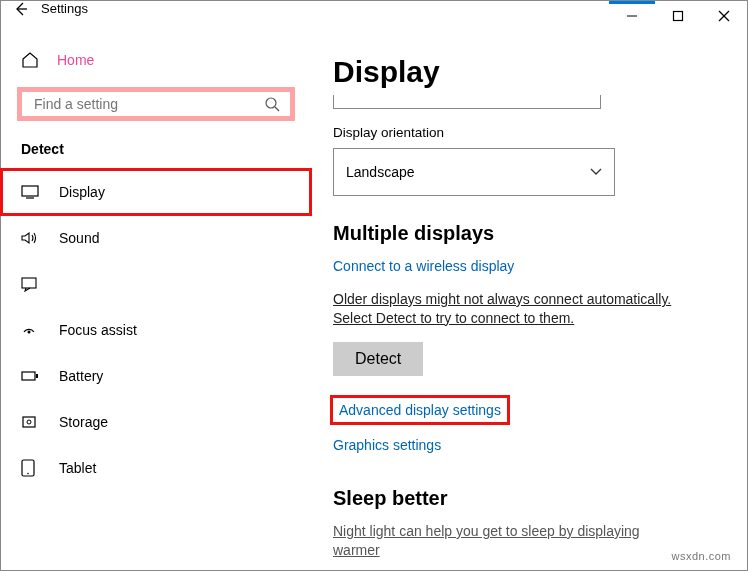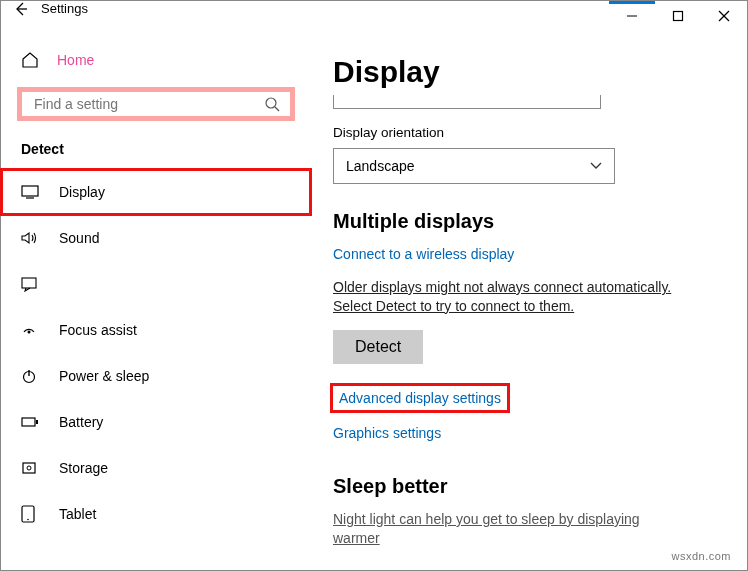--- a/index.html
+++ b/index.html
@@ -20,21 +20,21 @@
   .search input { flex:1; border:none; outline:none; font-size:14px; color:#666; background:transparent; }
   .cat-title { font-size:14px; font-weight:600; padding: 4px 20px 12px 20px; color:#000; }
   .nav-item { display:flex; align-items:center; height:46px; padding:0 20px; cursor:pointer; }
   .nav-item .icon { width:22px; margin-right:16px; display:flex; align-items:center; }
   .nav-item .label { font-size:14px; color:#000; }
   .nav-item.highlight { outline:3px solid #e11; outline-offset:-2px; }
   .main { flex:1; padding: 8px 22px 0 22px; overflow:hidden; }
   .h1 { font-size:30px; font-weight:600; margin: 10px 0 6px 0; }
   .slider-stub { border:1px solid #888; border-top:none; height:14px; width:268px; margin-bottom:16px; }
   .field-label { font-size:13.5px; color:#000; margin-bottom:8px; }
-  .select { width:282px; height:36px; border:1px solid #888; display:flex; align-items:center; justify-content:space-between; padding:0 12px; cursor:pointer; font-size:14px; margin-bottom:26px; }
+  .select { width:282px; height:48px; border:1px solid #888; display:flex; align-items:center; justify-content:space-between; padding:0 12px; cursor:pointer; font-size:14px; margin-bottom:26px; }
   .h2 { font-size:20px; font-weight:600; margin:8px 0 12px 0; }
   .link { color:#0066b4; font-size:14px; cursor:pointer; display:inline-block; margin-bottom:16px; }
   .body-text { font-size:14px; color:#222; line-height:1.35; margin-bottom:14px; max-width:350px;text-decoration:underline; }
   .btn { background:#ccc; border:none; padding:8px 22px; font-size:16px; cursor:pointer; margin-bottom:22px; }
   .link-box { display:inline-block; outline:3px solid #e11; padding:3px 6px; margin-bottom:14px; }
   .watermark { position:absolute; bottom:8px; right:16px; font-size:11px; color:#777; letter-spacing:0.5px; }
   svg { display:block; }
 </style>
 </head>
 <body>
@@ -120,29 +120,20 @@
         <span class="icon">
             <svg width="16" height="16" viewBox="0 0 16 16">
               <path d="M3 10 A6 6 0 0 1 13 10" stroke="#000" stroke-width="1.2" fill="none"></path>
               <circle cx="8" cy="10" r="1.5" fill="#000"></circle>
             </svg>
           </span>
         <span class="label">Focus assist</span>
       </div>
       <div class="nav-item">
         <span class="icon">
-            <svg width="16" height="16" viewBox="0 0 16 16">
-              <circle cx="8" cy="9" r="5.5" stroke="#000" stroke-width="1.2" fill="none"></circle>
-              <line x1="8" y1="2" x2="8" y2="8" stroke="#000" stroke-width="1.4"></line>
-            </svg>
-          </span>
-        <span class="label">Power &amp; sleep</span>
-      </div>
-      <div class="nav-item">
-        <span class="icon">
             <svg width="18" height="12" viewBox="0 0 18 12">
               <rect x="1" y="2" width="13" height="8" stroke="#000" stroke-width="1.2" fill="none"></rect>
               <rect x="15" y="4" width="2" height="4" fill="#000"></rect>
             </svg>
           </span>
         <span class="label">Battery</span>
       </div>
       <div class="nav-item">
         <span class="icon">
             <svg width="16" height="16" viewBox="0 0 16 16">

